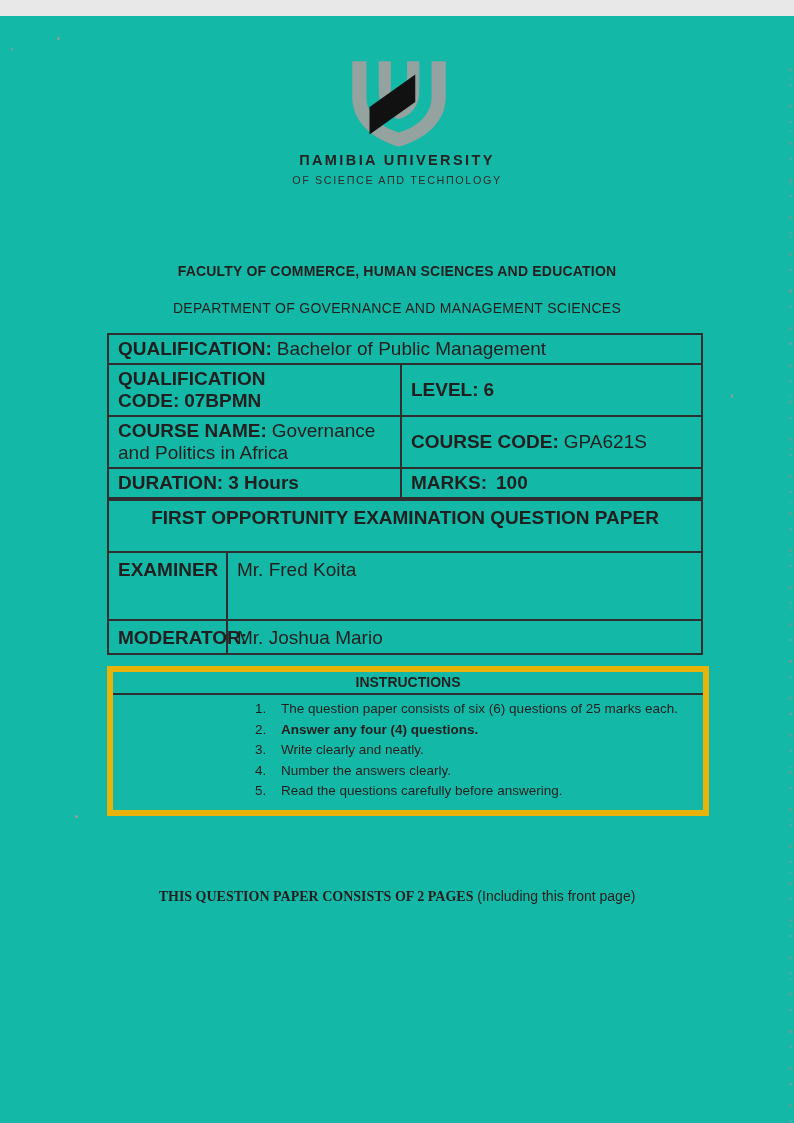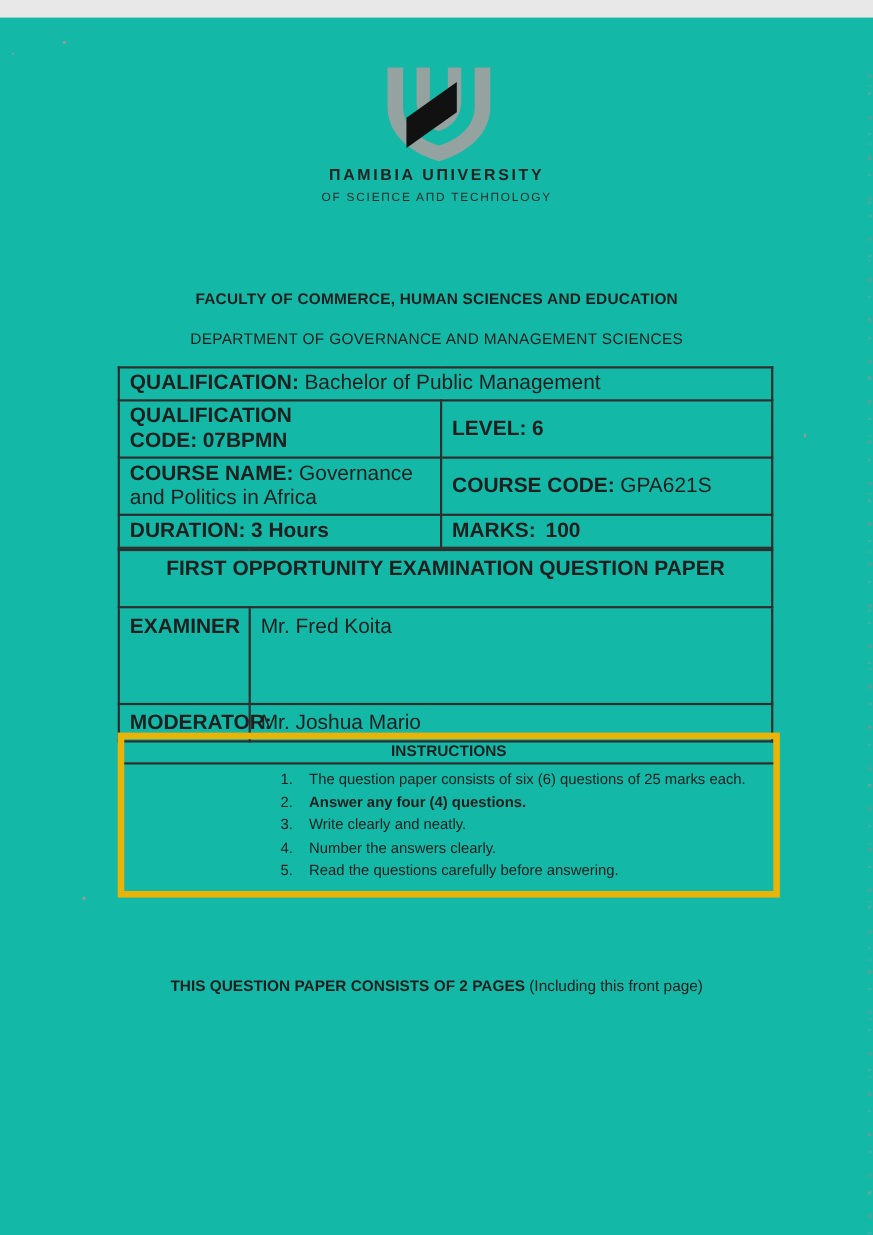--- a/index.html
+++ b/index.html
@@ -58,21 +58,21 @@
   .ins-list{padding:4px 8px 8px 142px;}
   .ins-item{display:flex;font-size:13.5px;line-height:20.5px;}
   .ins-item .num{width:26px;flex:none;}
   .ins-item .txt{flex:1;}
   .bold{font-weight:700;}
   
   .footer{
     position:absolute;left:0;top:872px;width:100%;
     text-align:center;font-size:14px;
   }
-  .footer .b{font-weight:700;}
+  .footer .b{font-weight:700;font-family:Liberation Serif, serif;}
   
   .scan-marks{
     position:absolute;right:2px;top:52px;width:3px;height:1062px;
     background:
       repeating-linear-gradient(180deg,
         rgba(140,140,140,.55) 0 3px, transparent 3px 16px,
         rgba(155,155,155,.4) 16px 18px, transparent 18px 37px),
       repeating-linear-gradient(180deg,
         transparent 0 9px, rgba(150,150,150,.3) 9px 11px, transparent 11px 53px);
   }
@@ -138,21 +138,21 @@
 
   <table class="exam-table">
     <colgroup>
         <col class="c1">
         <col class="c2">
       </colgroup>
     <tbody>
         <tr style="height:52px;">
       <td colspan="2" class="exam-title">FIRST OPPORTUNITY EXAMINATION QUESTION PAPER</td>
     </tr>
-    <tr style="height:88px;">
+    <tr style="height:68px;">
       <td class="lbl">EXAMINER</td>
       <td>Mr. Fred Koita</td>
     </tr>
     <tr style="height:34px;">
       <td class="lbl">MODERATOR:</td>
       <td>Mr. Joshua Mario</td>
     </tr>
   </tbody>
     </table>
 

